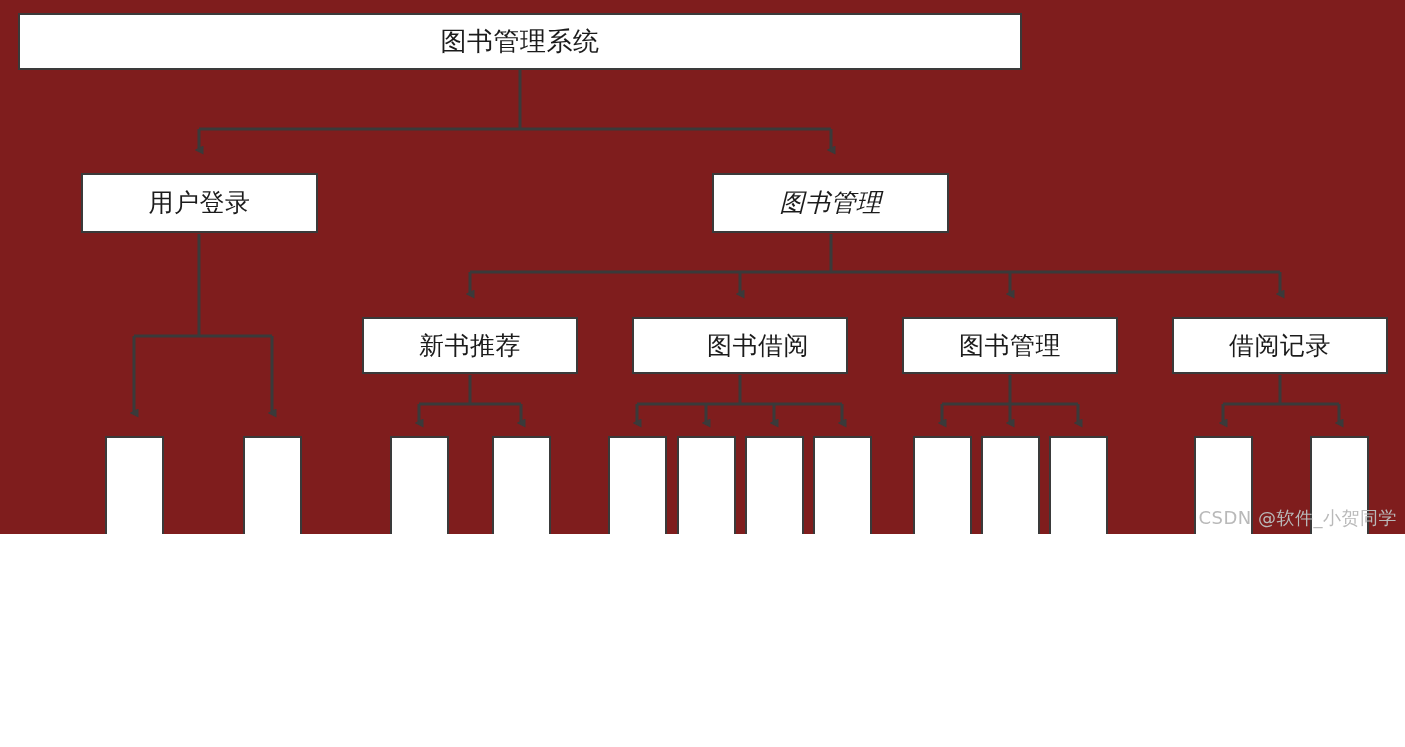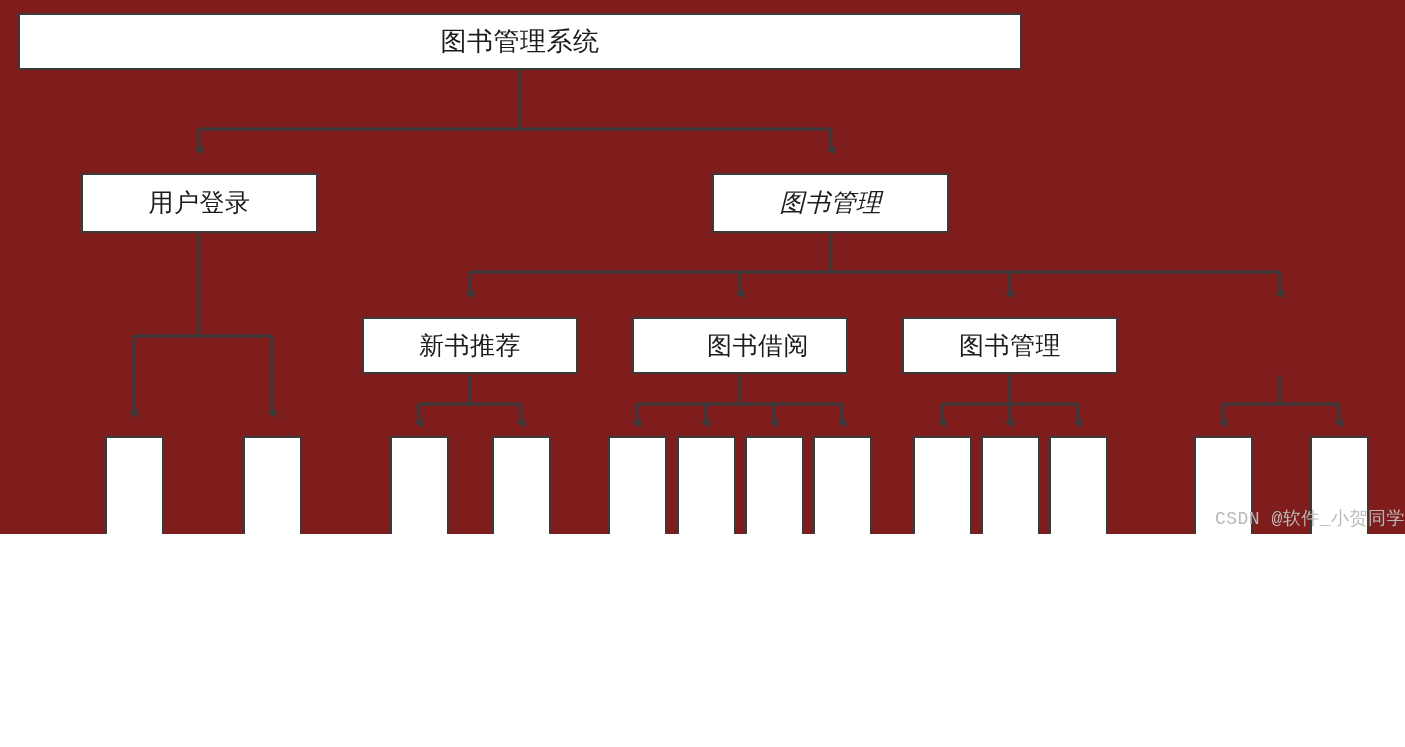--- a/index.html
+++ b/index.html
@@ -55,28 +55,27 @@
     writing-mode: vertical-rl;
     text-orientation: upright;
     font-size: 25px;
     line-height: 1.1;
     letter-spacing: 2px;
     max-height: 100%;
   }
   .node.root .node-label { font-size: 26px; }
   #watermark {
     position: absolute;
-    right: 0;
+    right: 8px;
     bottom: 4px;
     font-size: 18px;
     color: #b9b9b9;
     letter-spacing: 0.5px;
     white-space: nowrap;
     pointer-events: none;
-    font-family: Liberation Mono, monospace;
   }
 </style>
 </head>
 <body>
 
 <div id="diagram-root">
 
   <svg id="diagram-svg" viewBox="0 0 1405 747" xmlns="http://www.w3.org/2000/svg">
     <defs>
       <marker id="arrowhead" markerWidth="9" markerHeight="9" refX="4.5" refY="4.5" orient="auto" markerUnits="userSpaceOnUse">
@@ -140,20 +139,23 @@
 
   <div class="node horizontal" style="left:362px; top:317px; width:216px; height:57px;">
     <span class="node-label">新书推荐</span>
   </div>
   <div class="node horizontal" style="left:632px; top:317px; width:216px; height:57px;padding-left:36px;">
     <span class="node-label">图书借阅</span>
   </div>
   <div class="node horizontal" style="left:902px; top:317px; width:216px; height:57px;">
     <span class="node-label">图书管理</span>
   </div>
+  <div class="node horizontal" style="left:1172px; top:317px; width:216px; height:57px;">
+    <span class="node-label">借阅记录</span>
+  </div>
 
   <div class="node vertical" style="left:105px; top:436px; width:59px; height:299px;">
     <span class="node-label">用户登录</span>
   </div>
   <div class="node vertical" style="left:243px; top:436px; width:59px; height:299px;">
     <span class="node-label">注销登录</span>
   </div>
 
   <div class="node vertical" style="left:390px; top:436px; width:59px; height:299px;">
     <span class="node-label">查询图书</span>

